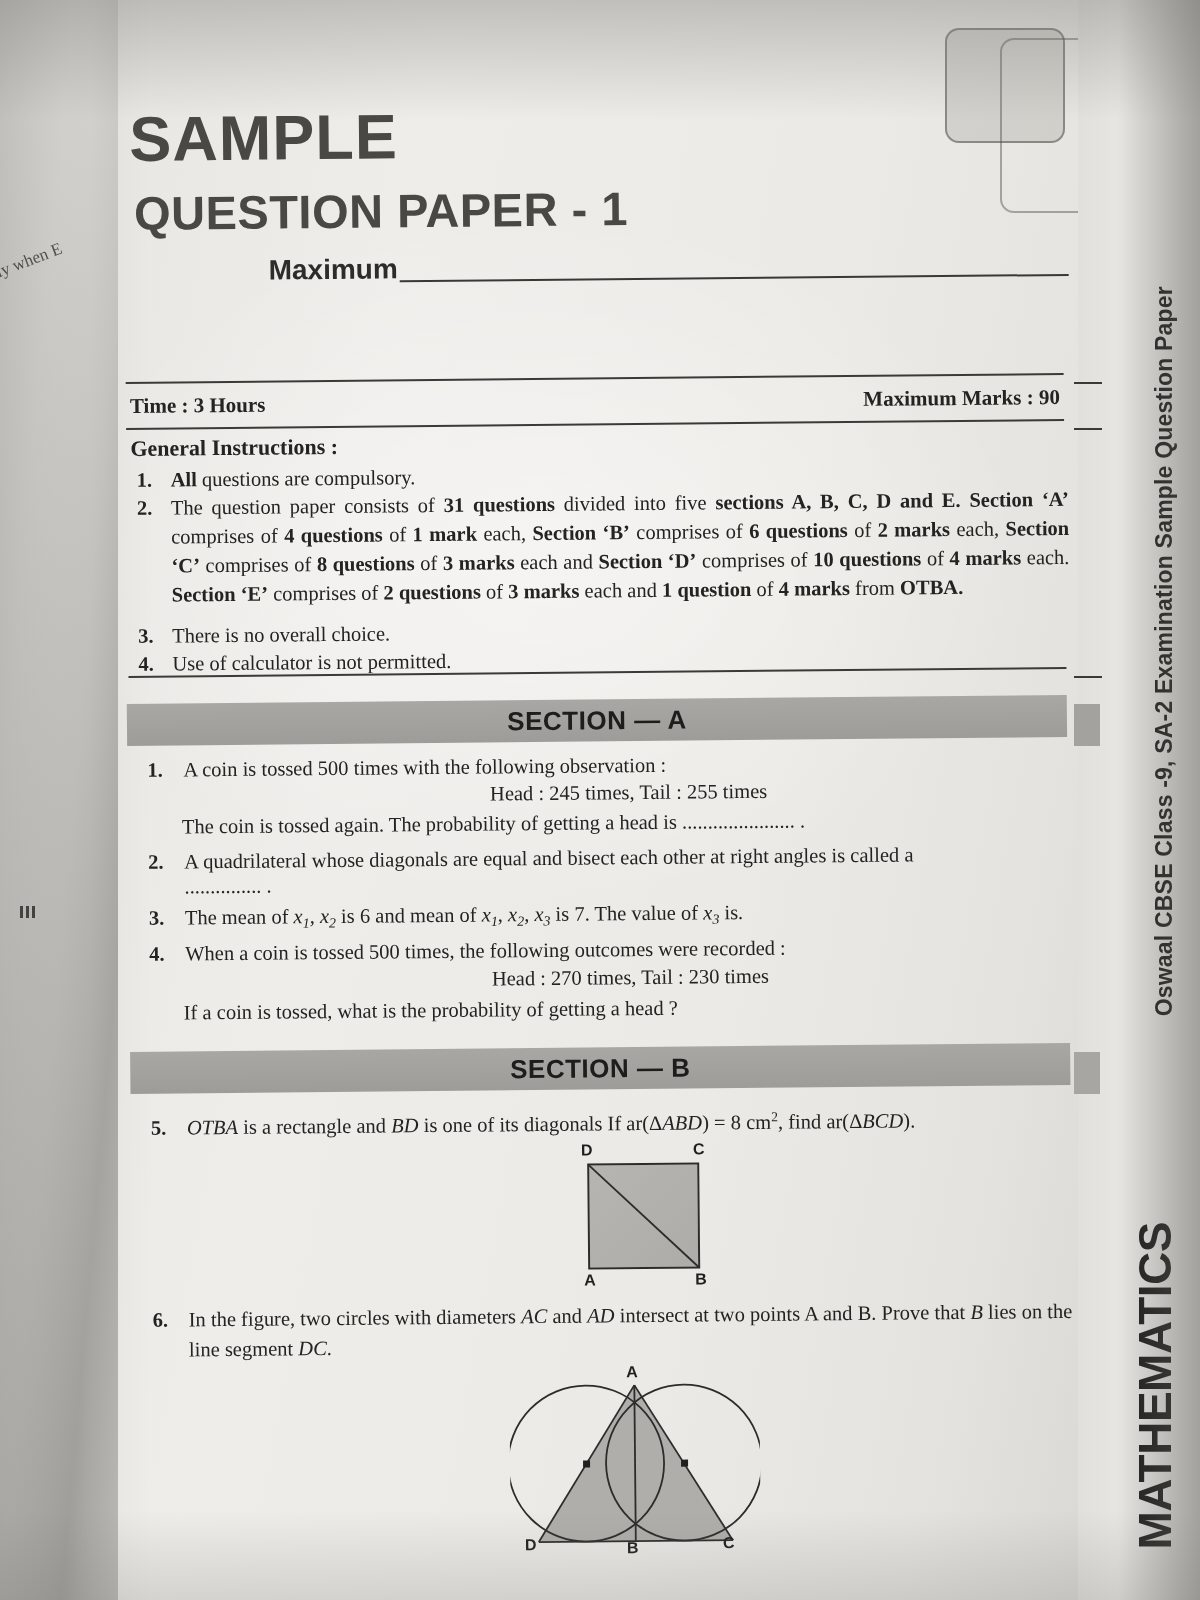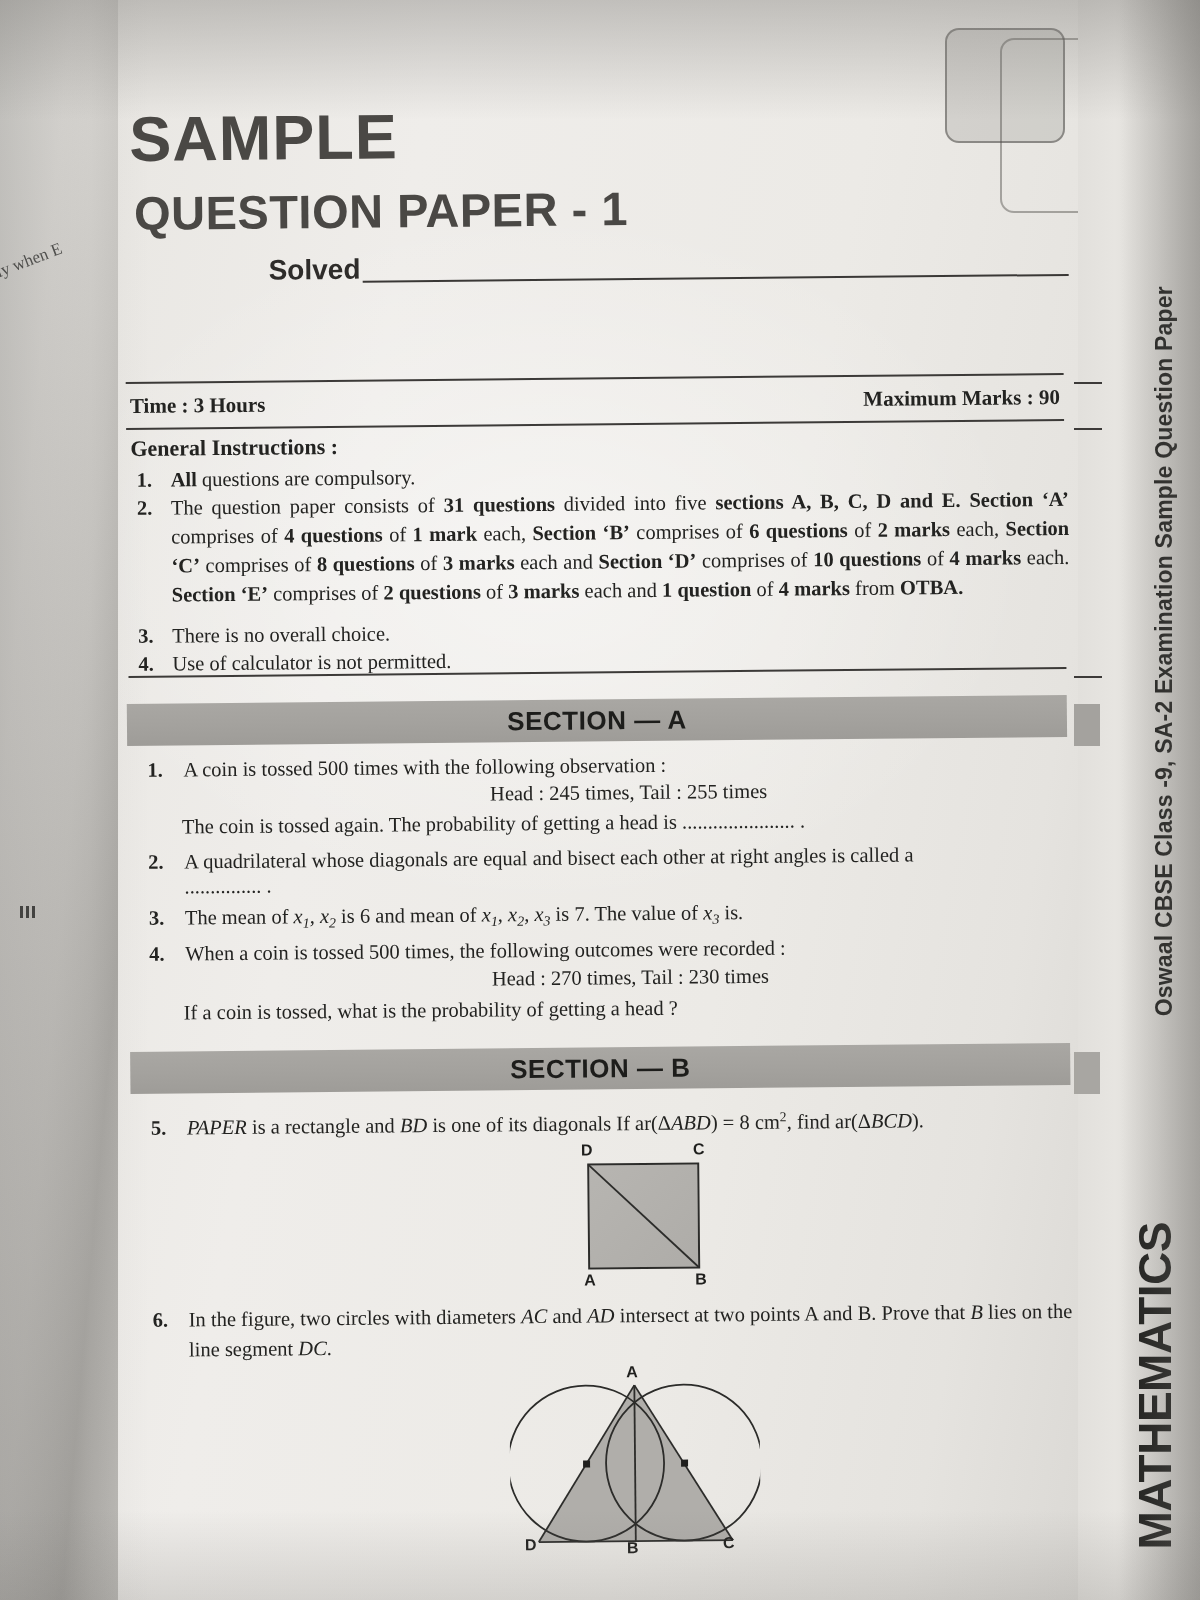--- a/index.html
+++ b/index.html
@@ -364,21 +364,21 @@
 <div id="ghost-box-a"></div>
 <div id="ghost-box-b"></div>
 <div id="ghost-line-v"></div>
 
 <div id="content">
 
   <div id="title-sample">SAMPLE</div>
   <div id="title-qp">QUESTION PAPER - 1</div>
 
   <div id="solved-row">
-    <span id="solved-label">Solved</span>
+    <span id="solved-label">Maximum</span>
     <span id="solved-rule"></span>
   </div>
 
   <div class="hrule" id="rule-1"></div>
   <div id="time-row">
     <span>Time : 3 Hours</span>
     <span>Maximum Marks : 90</span>
   </div>
   <div class="hrule" id="rule-2"></div>
 
@@ -431,21 +431,21 @@
   </div>
   <div class="centered" id="q4-obs">Head : 270 times, Tail : 230 times</div>
   <div class="cont" id="q4-cont">If a coin is tossed, what is the probability of getting a head ?</div>
 
   <div class="section-bar" id="sec-b-bar">
     <span>SECTION — B</span>
   </div>
 
   <div class="q q-plain" id="q5">
     <span class="q-num">5.</span>
-    <span><i class="v">PAPER</i> is a rectangle and <i class="v">BD</i> is one of its diagonals If ar(Δ<i class="v">ABD</i>) = 8 cm<span class="sup">2</span>, find ar(Δ<i class="v">BCD</i>).</span>
+    <span><i class="v">OTBA</i> is a rectangle and <i class="v">BD</i> is one of its diagonals If ar(Δ<i class="v">ABD</i>) = 8 cm<span class="sup">2</span>, find ar(Δ<i class="v">BCD</i>).</span>
   </div>
 
   <div id="fig-rect">
     <div id="rect-shape"></div>
     <svg id="rect-diag" viewBox="0 0 112 106">
       <line x1="1" y1="1" x2="111" y2="105" stroke="#2c2c2a" stroke-width="1.8"></line>
     </svg>
     <span class="rect-lbl" id="lbl-D">D</span>
     <span class="rect-lbl" id="lbl-C">C</span>
     <span class="rect-lbl" id="lbl-A">A</span>

